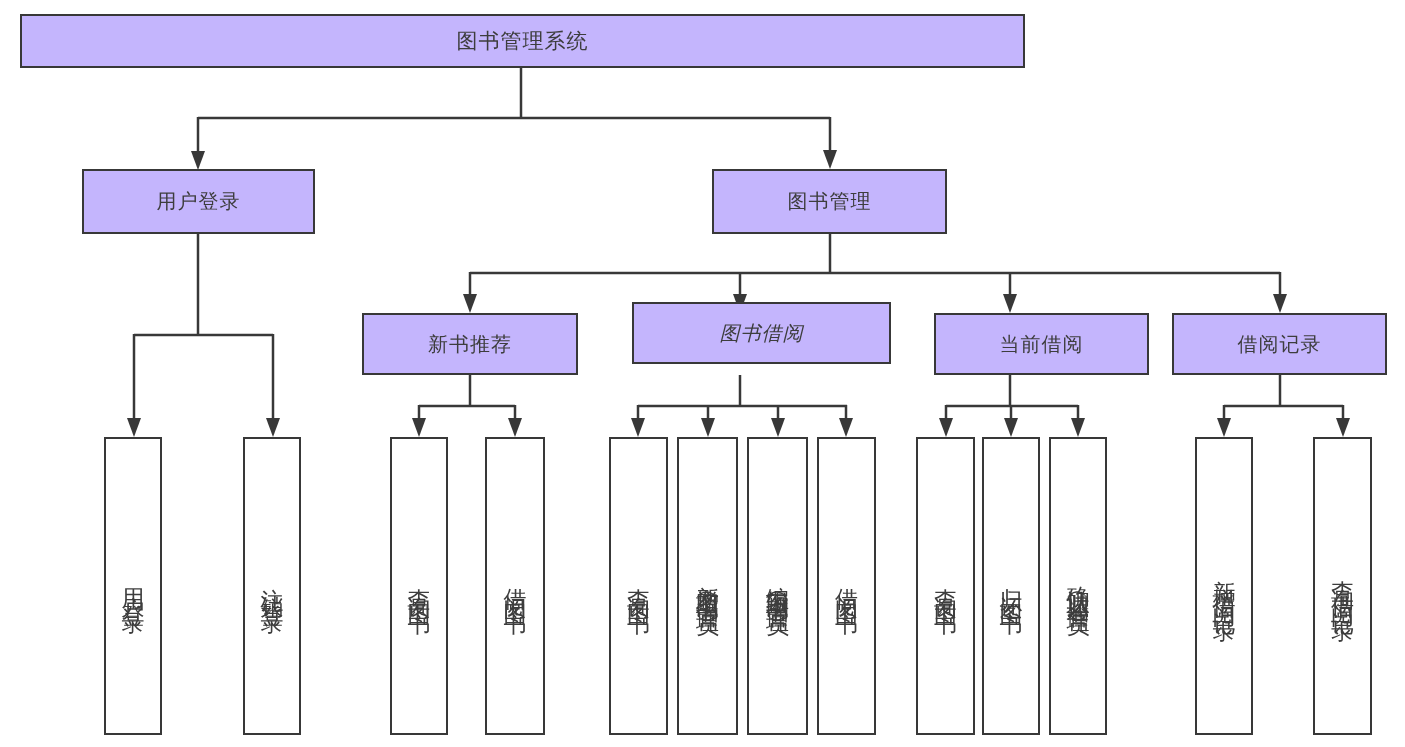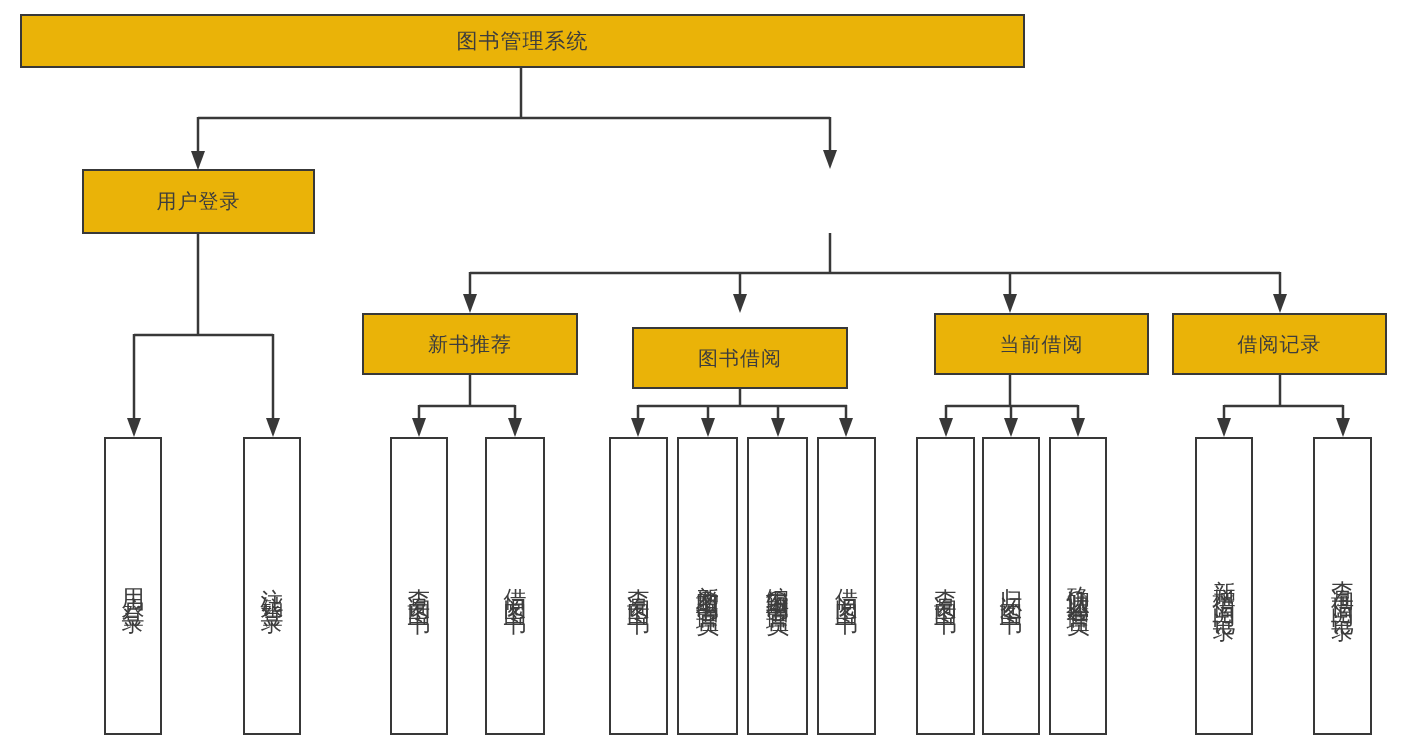--- a/index.html
+++ b/index.html
@@ -13,21 +13,21 @@
   }
   #wires {
     position: absolute;
     left: 0; top: 0;
     width: 1405px; height: 747px;
     z-index: 1;
   }
   .node {
     position: absolute;
     box-sizing: border-box;
-    background: #eab308;
+    background: #c4b5fd;
     border: 2.5px solid #383838;
     display: flex;
     align-items: center;
     justify-content: center;
     z-index: 2;
   }
   .node-label {
     font-size: 20px;
     color: #3d3d3d;
     letter-spacing: 1px;
@@ -136,25 +136,28 @@
     </g>
   </svg>
 
   <div class="node root" style="left:20px; top:14px; width:1005px; height:54px;">
     <span class="node-label">图书管理系统</span>
   </div>
 
   <div class="node" style="left:82px; top:169px; width:233px; height:65px;">
     <span class="node-label">用户登录</span>
   </div>
+  <div class="node" style="left:712px; top:169px; width:235px; height:65px;">
+    <span class="node-label">图书管理</span>
+  </div>
 
   <div class="node" style="left:362px; top:313px; width:216px; height:62px;">
     <span class="node-label">新书推荐</span>
   </div>
-  <div class="node" style="left:632px; top:327px; width:216px; height:62px;">
+  <div class="node" style="left:632px; top:302px; width:259px; height:62px;font-style:italic;">
     <span class="node-label">图书借阅</span>
   </div>
   <div class="node" style="left:902px; top:313px; width:215px; height:62px;margin-left:32px;">
     <span class="node-label">当前借阅</span>
   </div>
   <div class="node" style="left:1172px; top:313px; width:215px; height:62px;">
     <span class="node-label">借阅记录</span>
   </div>
 
   <div class="leaf" style="left:104px; width:58px;">

